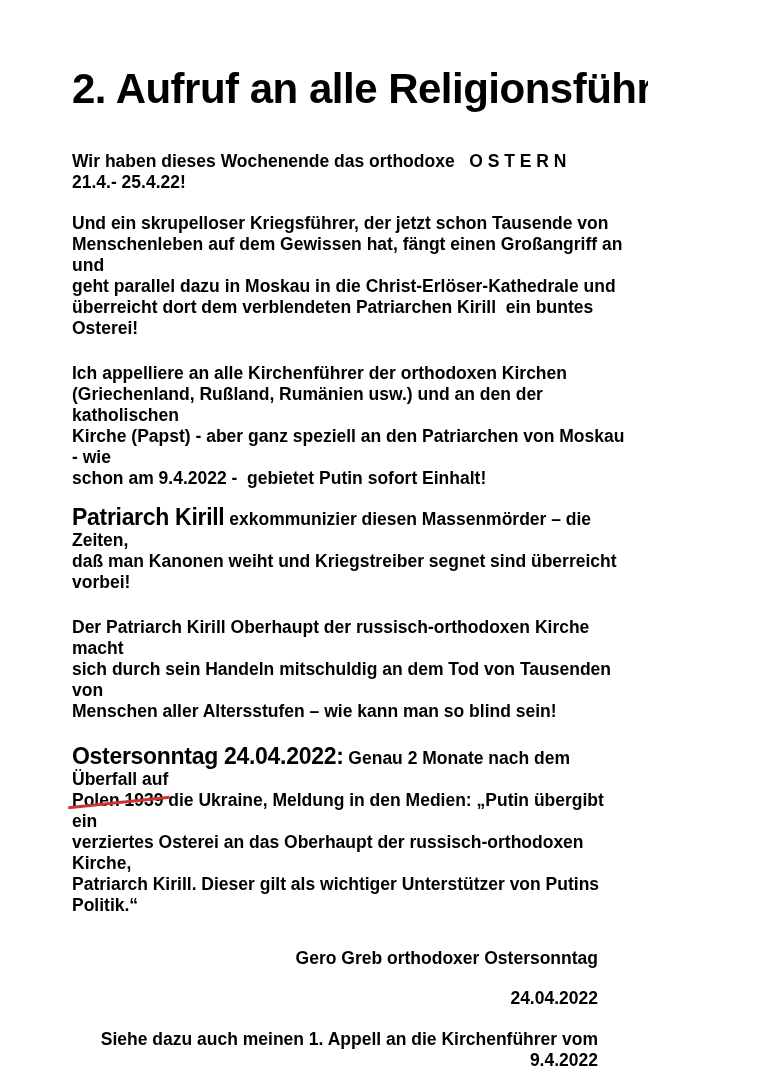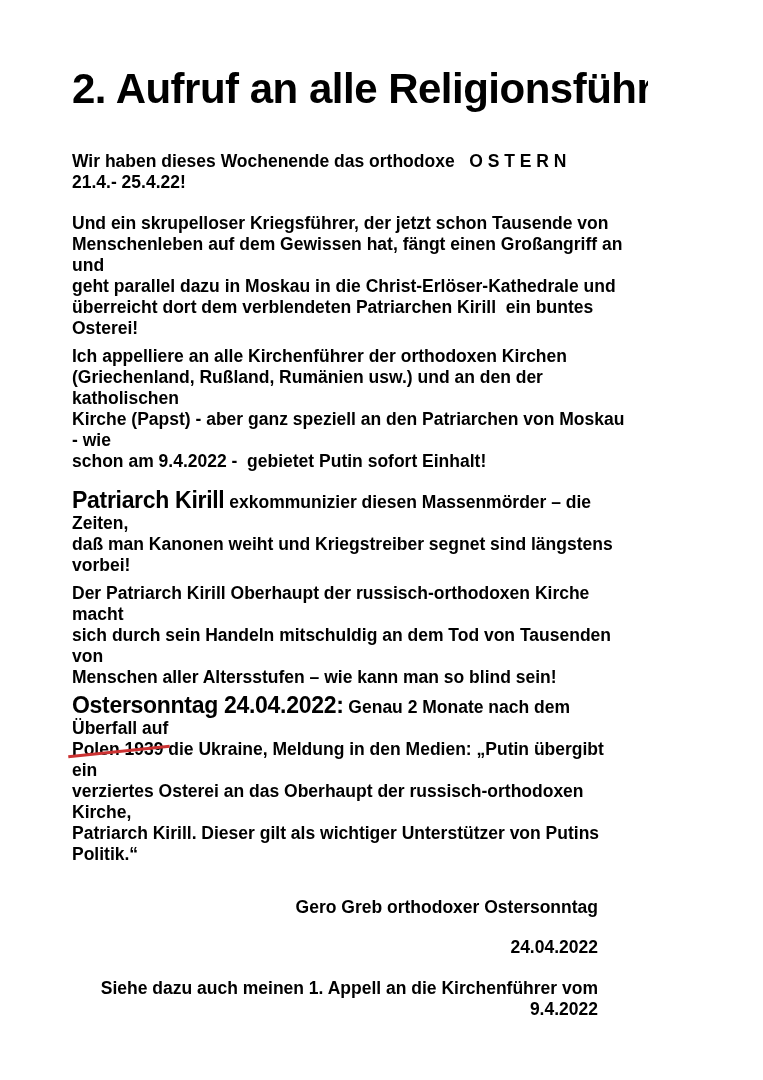--- a/index.html
+++ b/index.html
@@ -34,21 +34,21 @@
     white-space: nowrap;
   }
   p {
     font-size: 17.5px;
     line-height: 21px;
     margin: 0;
     white-space: pre-wrap;
   }
   p.intro   { margin-top: 37px; }
   p.mt20    { margin-top: 20px; }
-  p.mt24    { margin-top: 7px; }
+  p.mt24    { margin-top: 24px; }
   p.mt18    { margin-top: 18px; }
   .lead-big {
     font-size: 23px;
     letter-spacing: -0.3px;
     text-align: center;
   }
   .centered {
     text-align: right;
     padding-right: 30px;
   }
@@ -85,21 +85,21 @@
 Menschenleben auf dem Gewissen hat, fängt einen Großangriff an und
 geht parallel dazu in Moskau in die Christ-Erlöser-Kathedrale und
 überreicht dort dem verblendeten Patriarchen Kirill  ein buntes Osterei!</p>
 
     <p class="mt24">Ich appelliere an alle Kirchenführer der orthodoxen Kirchen
 (Griechenland, Rußland, Rumänien usw.) und an den der katholischen
 Kirche (Papst) - aber ganz speziell an den Patriarchen von Moskau - wie
 schon am 9.4.2022 -  gebietet Putin sofort Einhalt!</p>
 
     <p class="mt18"><span class="lead-big">Patriarch Kirill</span><span> exkommunizier diesen Massenmörder – die Zeiten,
-daß man Kanonen weiht und Kriegstreiber segnet sind längstens vorbei!</span></p>
+daß man Kanonen weiht und Kriegstreiber segnet sind überreicht vorbei!</span></p>
 
     <p class="mt24">Der Patriarch Kirill Oberhaupt der russisch-orthodoxen Kirche  macht
 sich durch sein Handeln mitschuldig an dem Tod von Tausenden von
 Menschen aller Altersstufen – wie kann man so blind sein!</p>
 
     <p class="mt24"><span class="lead-big">Ostersonntag 24.04.2022:</span><span> Genau 2 Monate nach dem Überfall auf
 </span><span class="strike-red">Polen 1939</span><span> die Ukraine, Meldung in den Medien: „Putin übergibt ein
 verziertes Osterei an das Oberhaupt der russisch-orthodoxen Kirche,
 Patriarch Kirill. Dieser gilt als wichtiger Unterstützer von Putins Politik.“</span></p>
 

